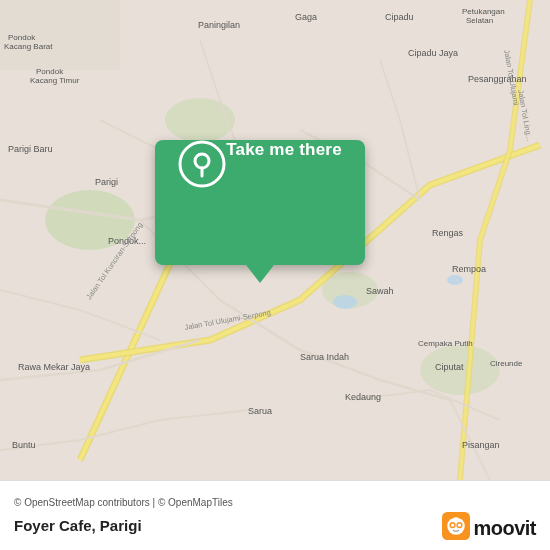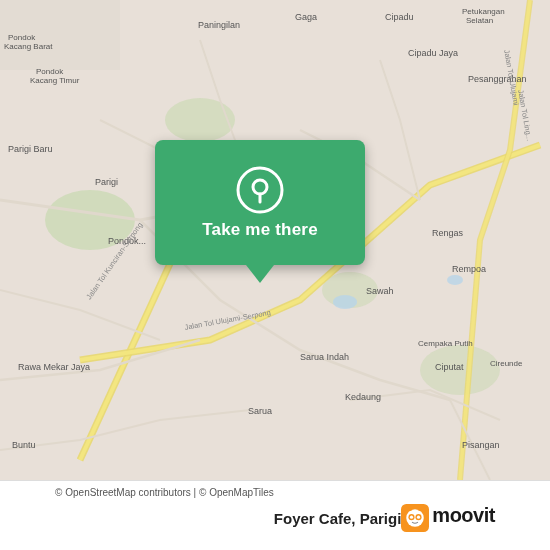--- a/index.html
+++ b/index.html
@@ -38,22 +38,22 @@
       align-items: center;
       z-index: 10;
     }
 
     #popup-box {
       background: #3daa6e;
       border-radius: 8px;
       width: 210px;
       height: 125px;
       display: flex;
-      flex-direction: column;
-      align-items: center;
+      flex-direction: row;
+      align-items: flex-start;
       justify-content: center;
       box-shadow: 0 4px 12px rgba(0,0,0,0.3);
     }
 
     #popup-icon {
       width: 48px;
       height: 48px;
       margin-bottom: 6px;
     }
 
@@ -72,21 +72,21 @@
       border-right: 14px solid transparent;
       border-top: 18px solid #3daa6e;
     }
 
     
     #bottom-bar {
       width: 550px;
       height: 70px;
       background: #fff;
       display: flex;
-      flex-direction: row;
+      flex-direction: column;
       justify-content: center;
       padding: 6px 14px 1px;
       border-top: 1px solid #ddd;
     }
 
     #attribution {
       font-size: 10px;
       color: #555;
       margin-bottom: 4px;
     }
@@ -99,21 +99,21 @@
 
     #location-name {
       font-size: 15px;
       font-weight: 700;
       color: #222;
     }
 
     
     #moovit-logo {
       display: flex;
-      align-items: flex-start;
+      align-items: flex-end;
       gap: 3px;
     }
 
     #moovit-icon {
       width: 28px;
       height: 28px;
     }
 
     #moovit-text {
       font-size: 20px;

